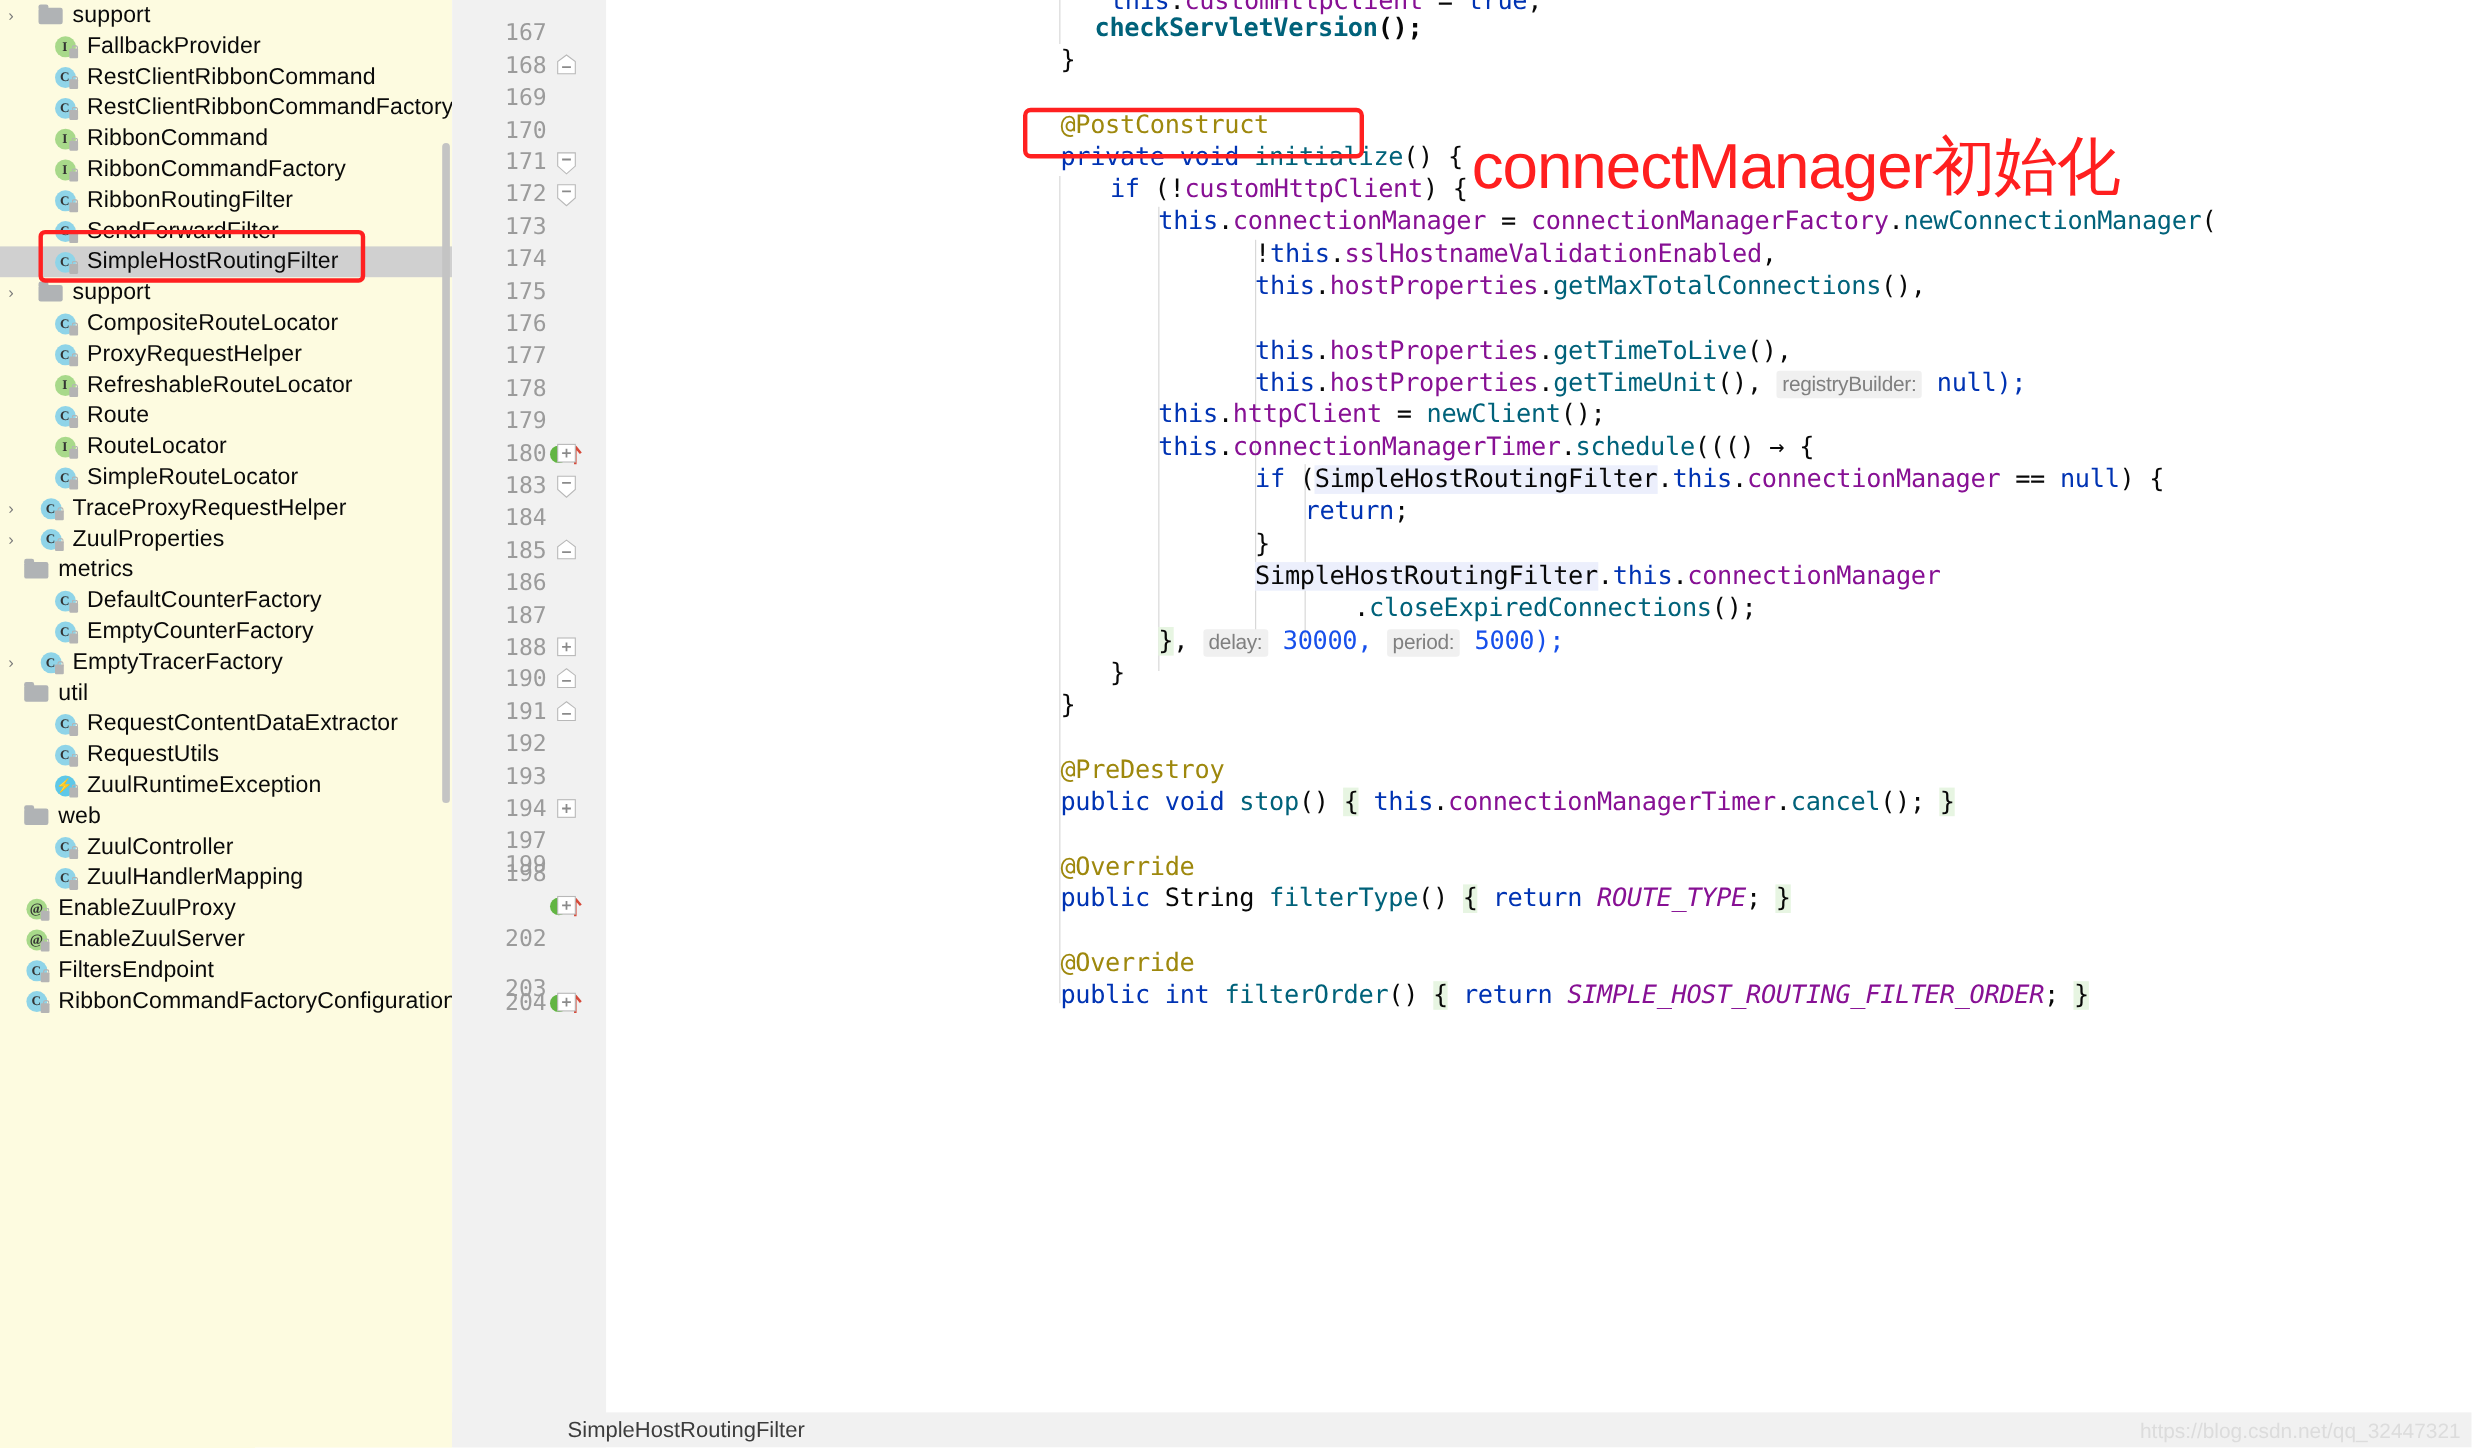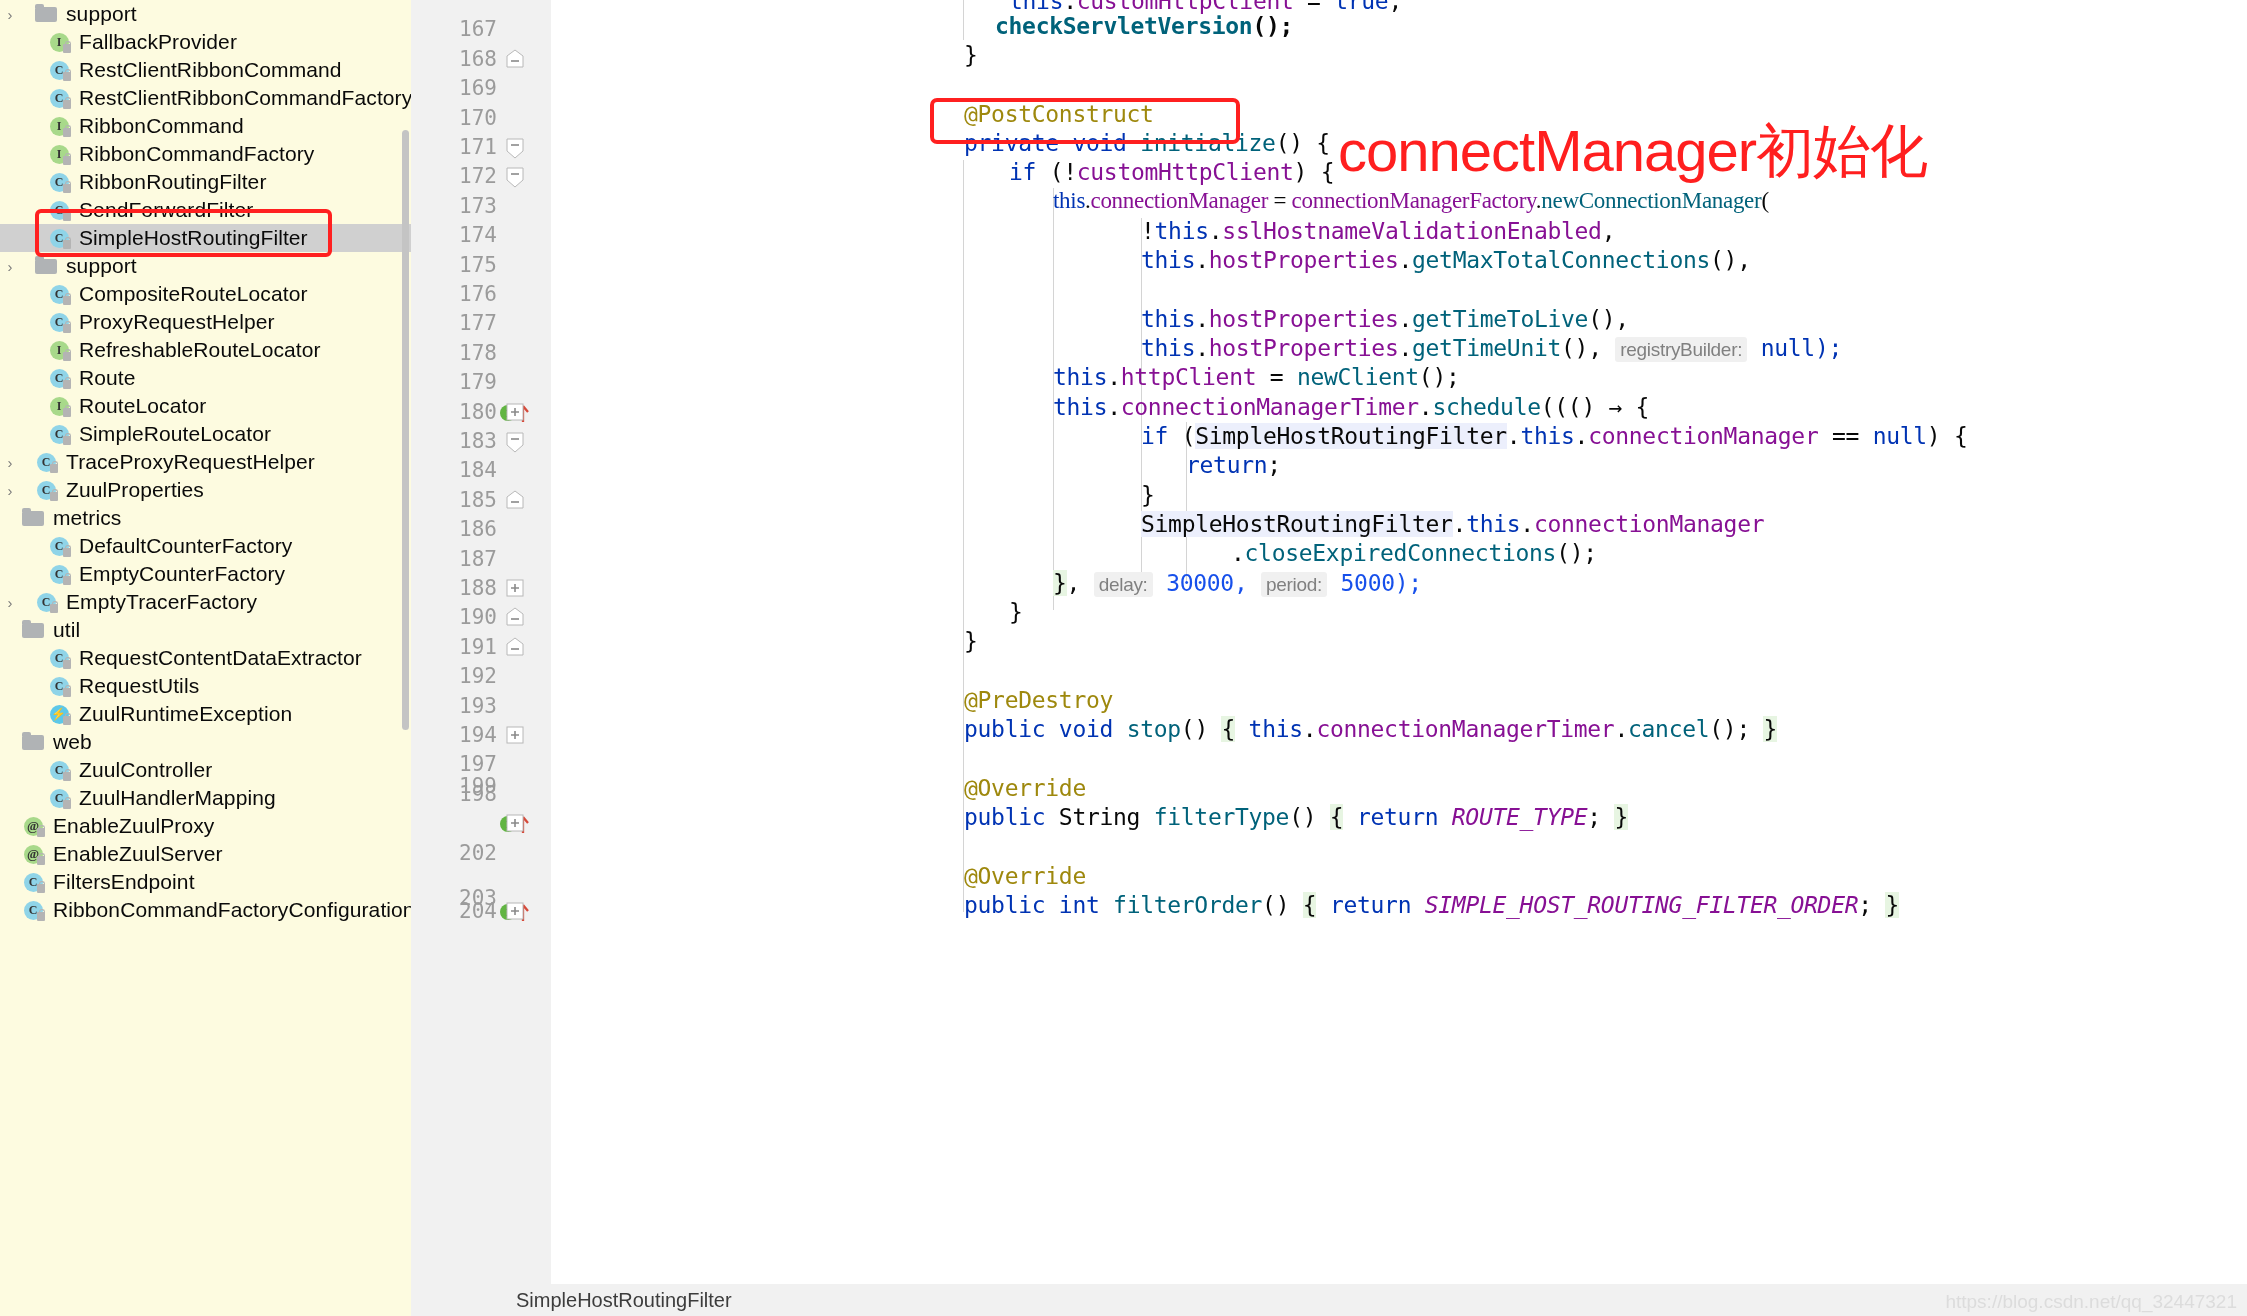--- a/index.html
+++ b/index.html
@@ -506,21 +506,21 @@
       <div class="code" style="top:13px;left:584px;font-weight:bold;"><span class="mth">checkServletVersion</span><span class="plain">();</span></div>
 
       <div class="code" style="top:42px;left:553px;"><span class="plain">}</span></div>
 
       <div class="code" style="top:101px;left:553px;"><span class="ann">@PostConstruct</span></div>
 
       <div class="code" style="top:130px;left:553px;"><span class="kw">private</span><span class="plain"> </span><span class="kw">void</span><span class="plain"> </span><span class="mth">initialize</span><span class="plain">() {</span></div>
 
       <div class="code" style="top:159px;left:598px;"><span class="kw">if</span><span class="plain"> (!</span><span class="fld">customHttpClient</span><span class="plain">) {</span></div>
 
-      <div class="code" style="top:188px;left:642px;font-family:Liberation Serif, serif;"><span class="kw">this</span><span class="plain">.</span><span class="fld">connectionManager</span><span class="plain"> = </span><span class="fld">connectionManagerFactory</span><span class="plain">.</span><span class="mth">newConnectionManager</span><span class="plain">(</span></div>
+      <div class="code" style="top:188px;left:642px;"><span class="kw">this</span><span class="plain">.</span><span class="fld">connectionManager</span><span class="plain"> = </span><span class="fld">connectionManagerFactory</span><span class="plain">.</span><span class="mth">newConnectionManager</span><span class="plain">(</span></div>
 
       <div class="code" style="top:218px;left:730px;"><span class="plain">!</span><span class="kw">this</span><span class="plain">.</span><span class="fld">sslHostnameValidationEnabled</span><span class="plain">,</span></div>
 
       <div class="code" style="top:247px;left:730px;"><span class="kw">this</span><span class="plain">.</span><span class="fld">hostProperties</span><span class="plain">.</span><span class="mth">getMaxTotalConnections</span><span class="plain">(),</span></div>
 
 
       <div class="code" style="top:306px;left:730px;"><span class="kw">this</span><span class="plain">.</span><span class="fld">hostProperties</span><span class="plain">.</span><span class="mth">getTimeToLive</span><span class="plain">(),</span></div>
 
       <div class="code" style="top:335px;left:730px;"><span class="kw">this</span><span class="plain">.</span><span class="fld">hostProperties</span><span class="plain">.</span><span class="mth">getTimeUnit</span><span class="plain">(), </span><span class="hint">registryBuilder:</span><span class="plain"> </span><span class="kw">null);</span></div>
 

